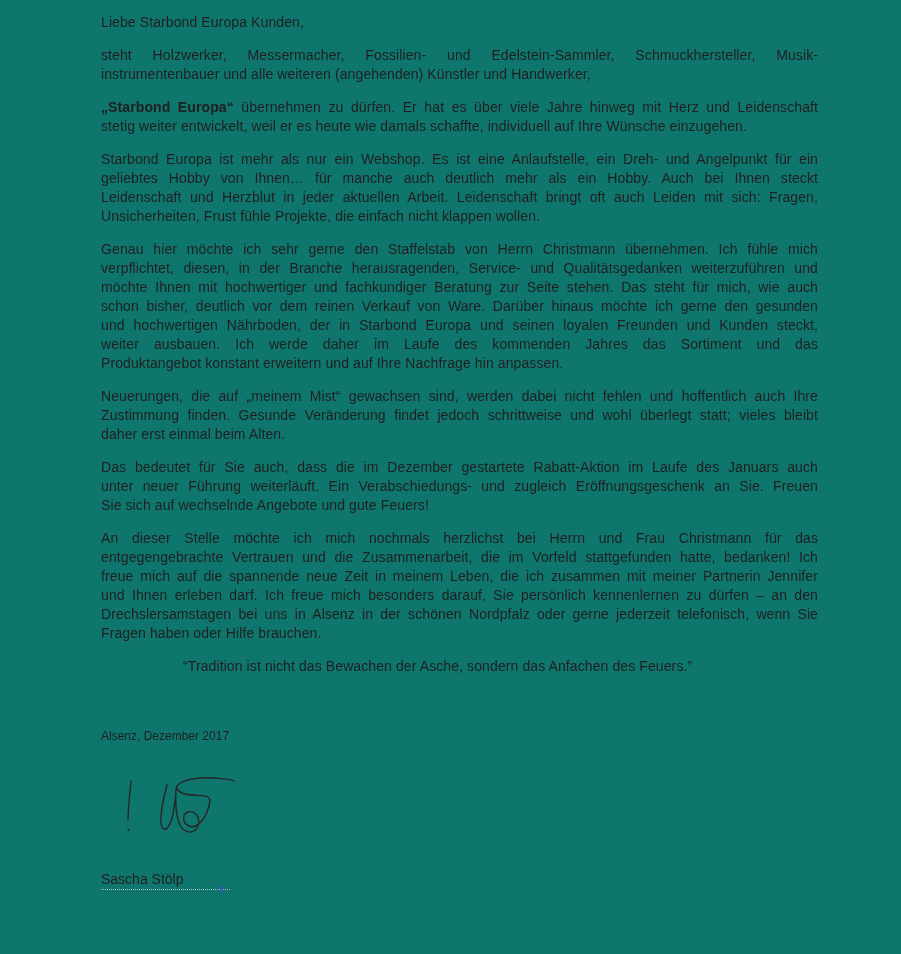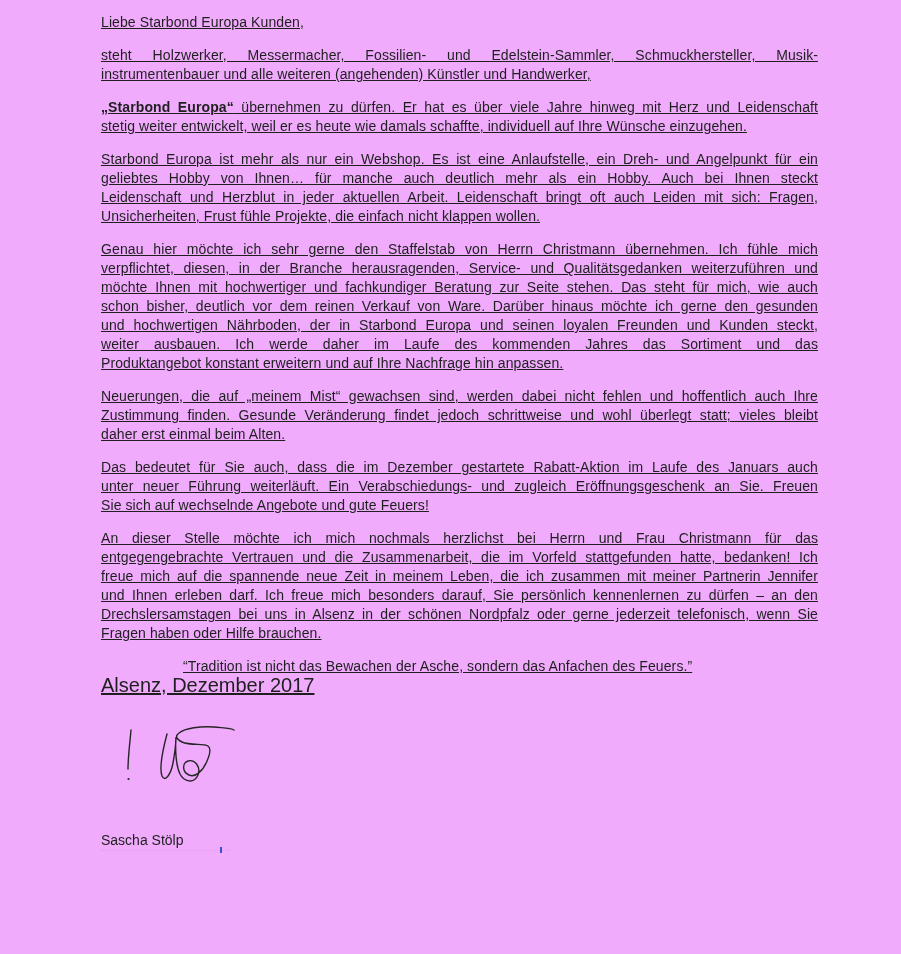--- a/index.html
+++ b/index.html
@@ -4,26 +4,25 @@
 <style>
   html, body {
     margin: 0;
     padding: 0;
     background: #ffffff;
   }
   .page {
     position: relative;
     width: 901px;
     height: 954px;
-    background: #f0abfc;
+    background: #0f766e;
     font-family: "Liberation Sans", sans-serif;
     color: #1f1f1f;
     overflow: hidden;
     box-sizing: border-box;
-    text-decoration: underline;
   }
   .content {
     box-sizing: border-box;
     padding: 13px 83px 0 101px;
   }
   .para {
     margin: 0 0 14px 0;
   }
   .line {
     font-size: 14px;
@@ -37,32 +36,33 @@
   .bold {
     font-weight: bold;
   }
   .quote {
     font-size: 14px;
     line-height: 19px;
     margin: 0 0 0 82px;
     letter-spacing: 0.1px;
   }
   .date {
-    font-size: 20px;
+    font-size: 12px;
     line-height: 19px;
+    margin-top: 51px;
   }
   .signature {
     margin: 28px 0 0 14px;
     height: 72px;
   }
   .signature svg {
     display: block;
   }
   .name-wrap {
-    margin-top: 36px;
+    margin-top: 24px;
   }
   .name {
     font-size: 14px;
     line-height: 19px;
     display: inline-block;
     position: relative;
     padding-right: 46px;
     border-bottom: 1px dotted #b7b7cd;
   }
   .name .check-tick {

